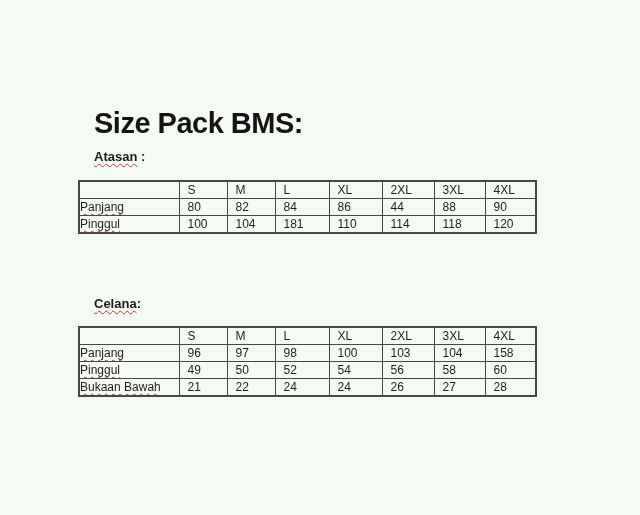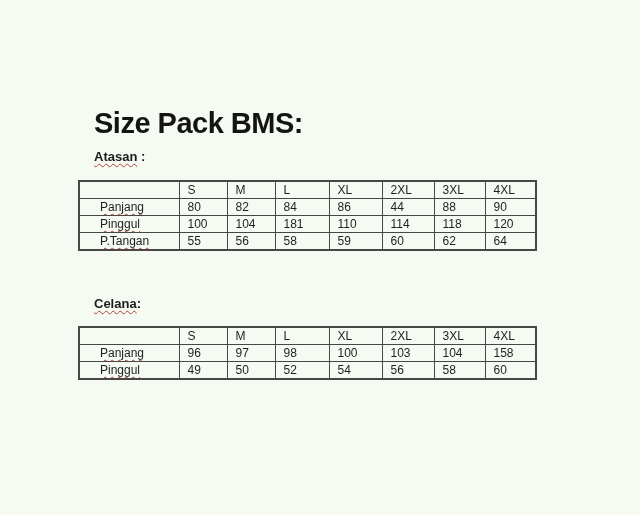--- a/index.html
+++ b/index.html
@@ -54,21 +54,21 @@
     border:1px solid var(--border);
     height:16px;
     padding:0 2px 0 8px;
     text-align:left;
     vertical-align:middle;
     font-weight:normal;
     white-space:nowrap;
     overflow:hidden;
   }
   .size-table th:first-child,.size-table td:first-child{
-    padding-left:20px;
+    padding-left:0;
   }
 </style>
 </head>
 <body>
 
 <h1 class="page-title">Size Pack BMS:</h1>
 
 <div class="section-heading" id="heading-atasan"><span class="mis">Atasan</span><span> :</span></div>
 
 <table class="size-table" id="table-atasan">
@@ -108,30 +108,20 @@
       <tr>
         <td><span class="mis">Pinggul</span><span></span></td>
         <td>100</td>
         <td>104</td>
         <td>181</td>
         <td>110</td>
         <td>114</td>
         <td>118</td>
         <td>120</td>
       </tr>
-      <tr>
-        <td><span class="mis">P.Tangan</span><span></span></td>
-        <td>55</td>
-        <td>56</td>
-        <td>58</td>
-        <td>59</td>
-        <td>60</td>
-        <td>62</td>
-        <td>64</td>
-      </tr>
     </tbody>
 </table>
 
 <div class="section-heading" id="heading-celana"><span class="mis">Celana</span><span>:</span></div>
 
 <table class="size-table" id="table-celana">
   <colgroup>
     <col style="width:100px">
       <col style="width:48px">
       <col style="width:48px">
@@ -167,14 +157,24 @@
       <tr>
         <td><span class="mis">Pinggul</span><span></span></td>
         <td>49</td>
         <td>50</td>
         <td>52</td>
         <td>54</td>
         <td>56</td>
         <td>58</td>
         <td>60</td>
       </tr>
+      <tr>
+        <td><span class="mis">Bukaan Bawah</span><span></span></td>
+        <td>21</td>
+        <td>22</td>
+        <td>24</td>
+        <td>24</td>
+        <td>26</td>
+        <td>27</td>
+        <td>28</td>
+      </tr>
     </tbody>
 </table>
 
 </body></html>

